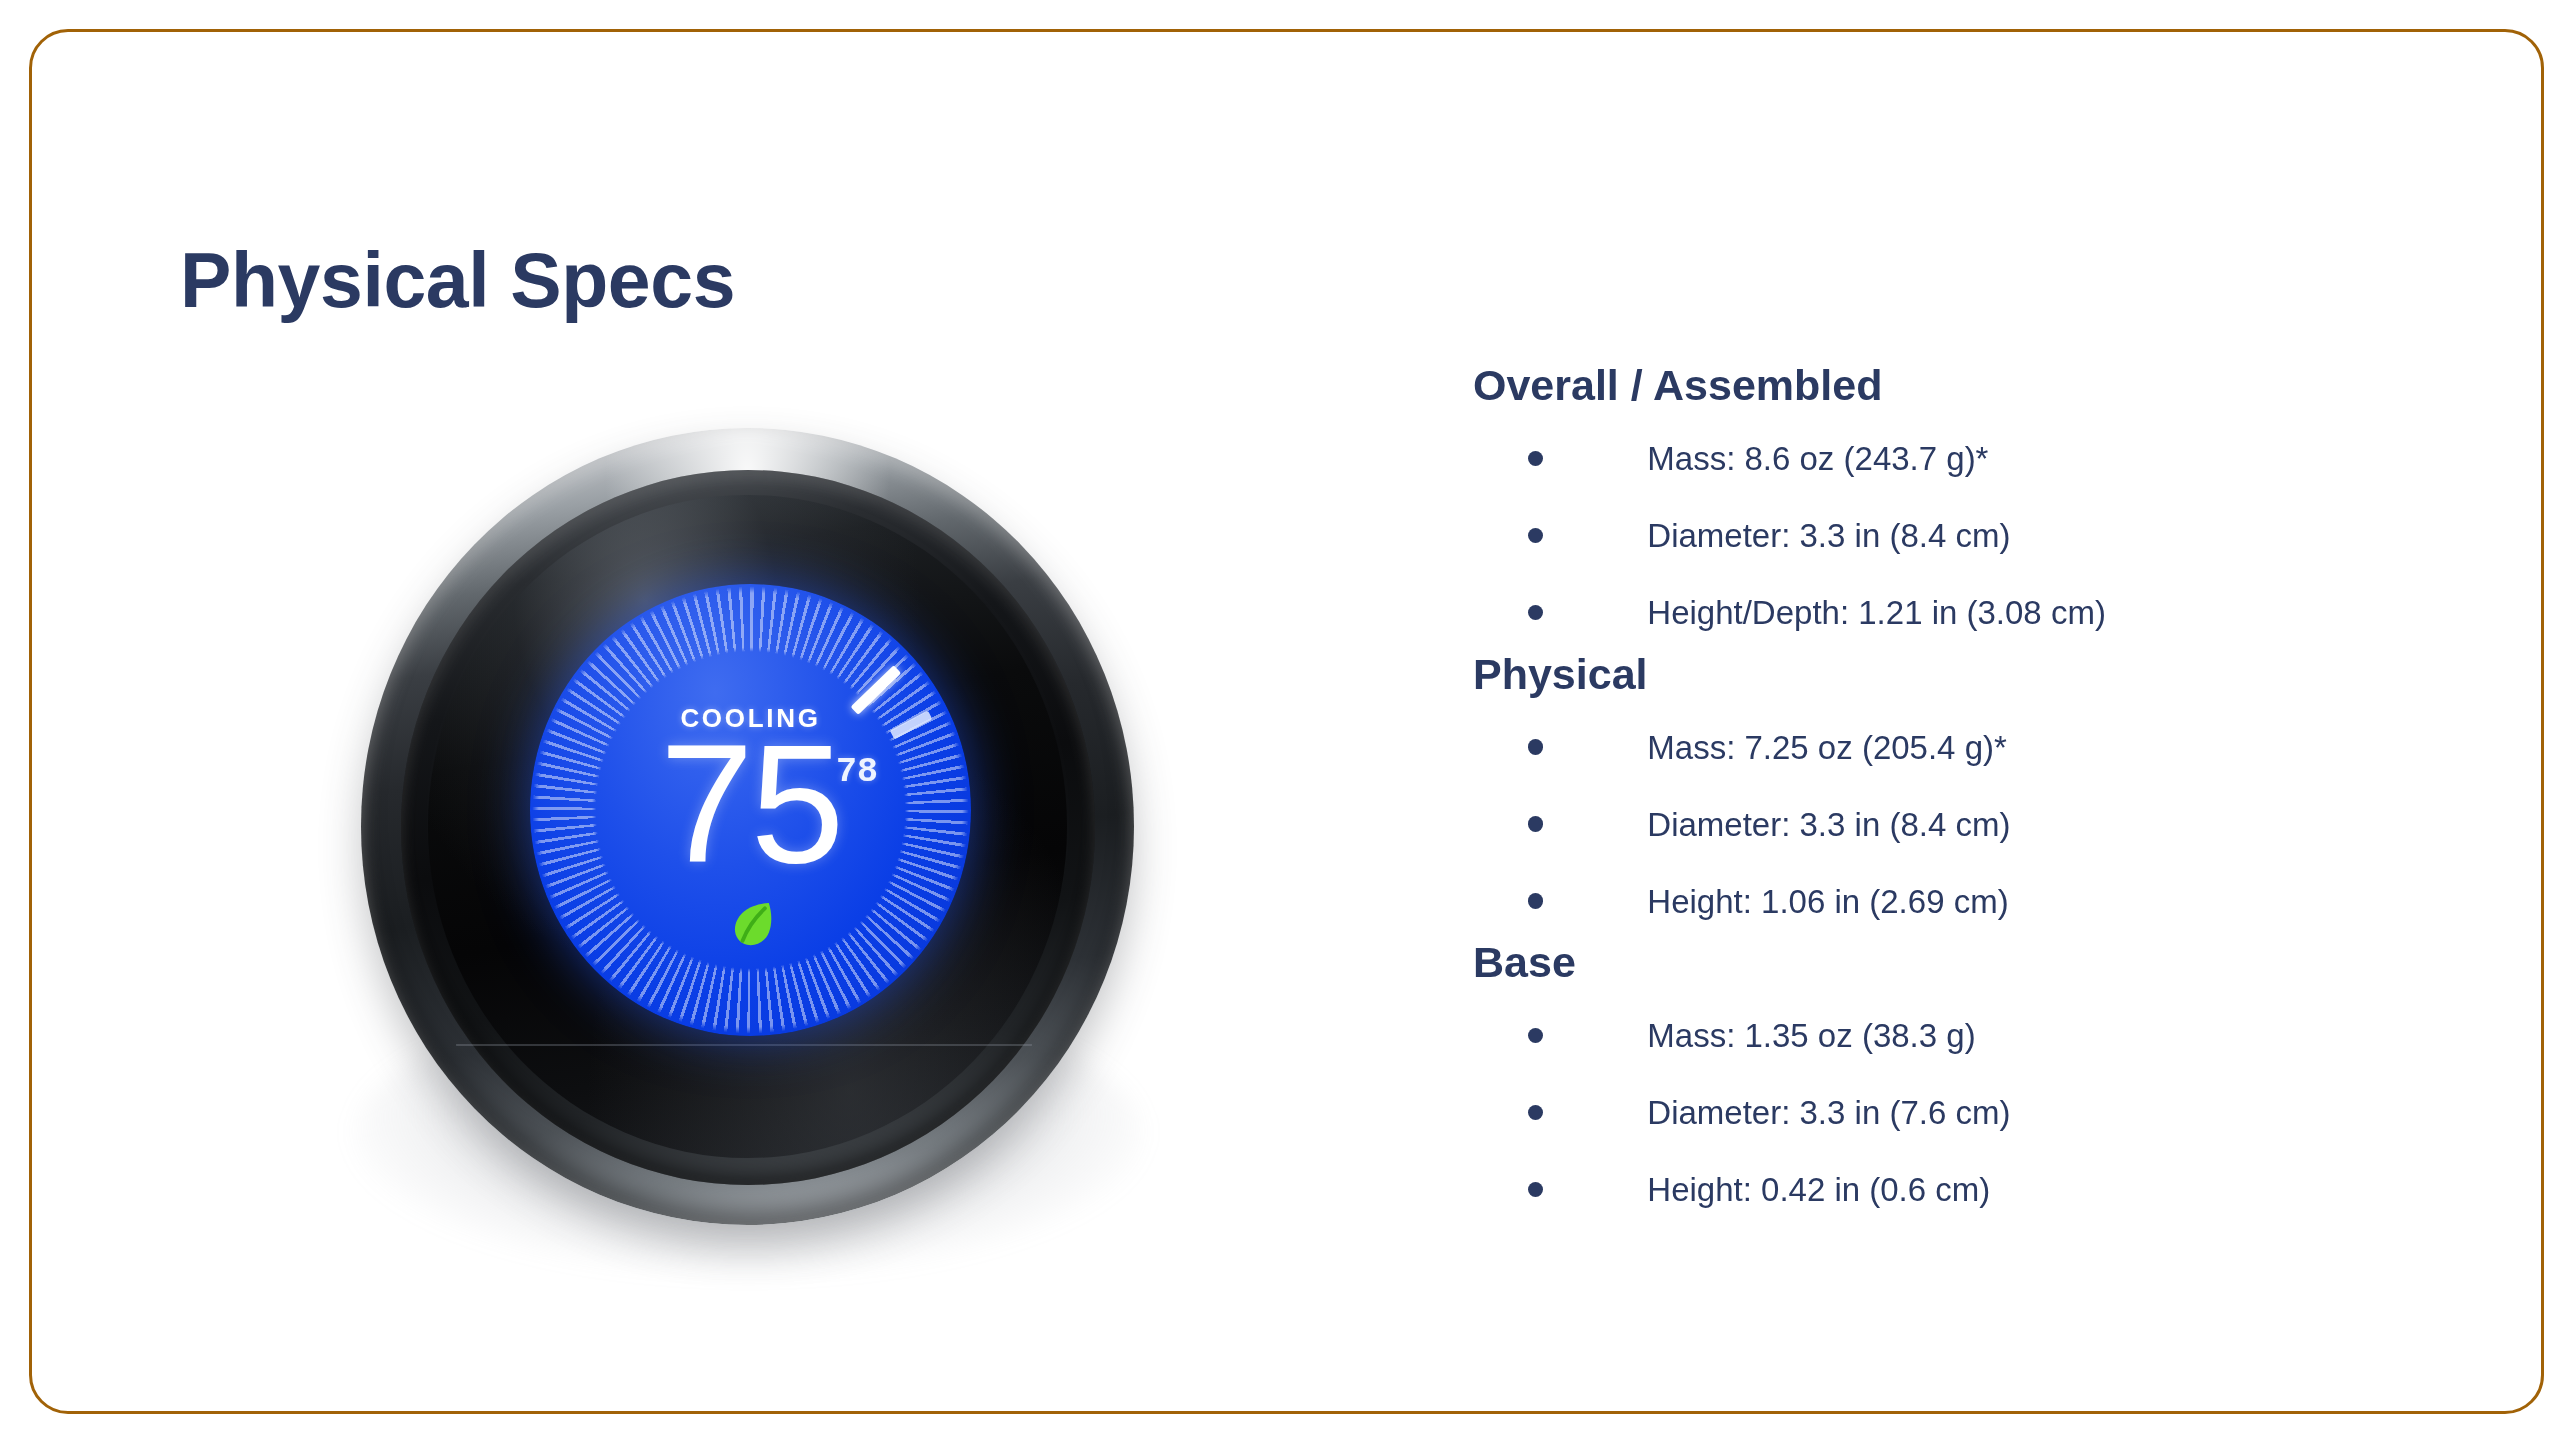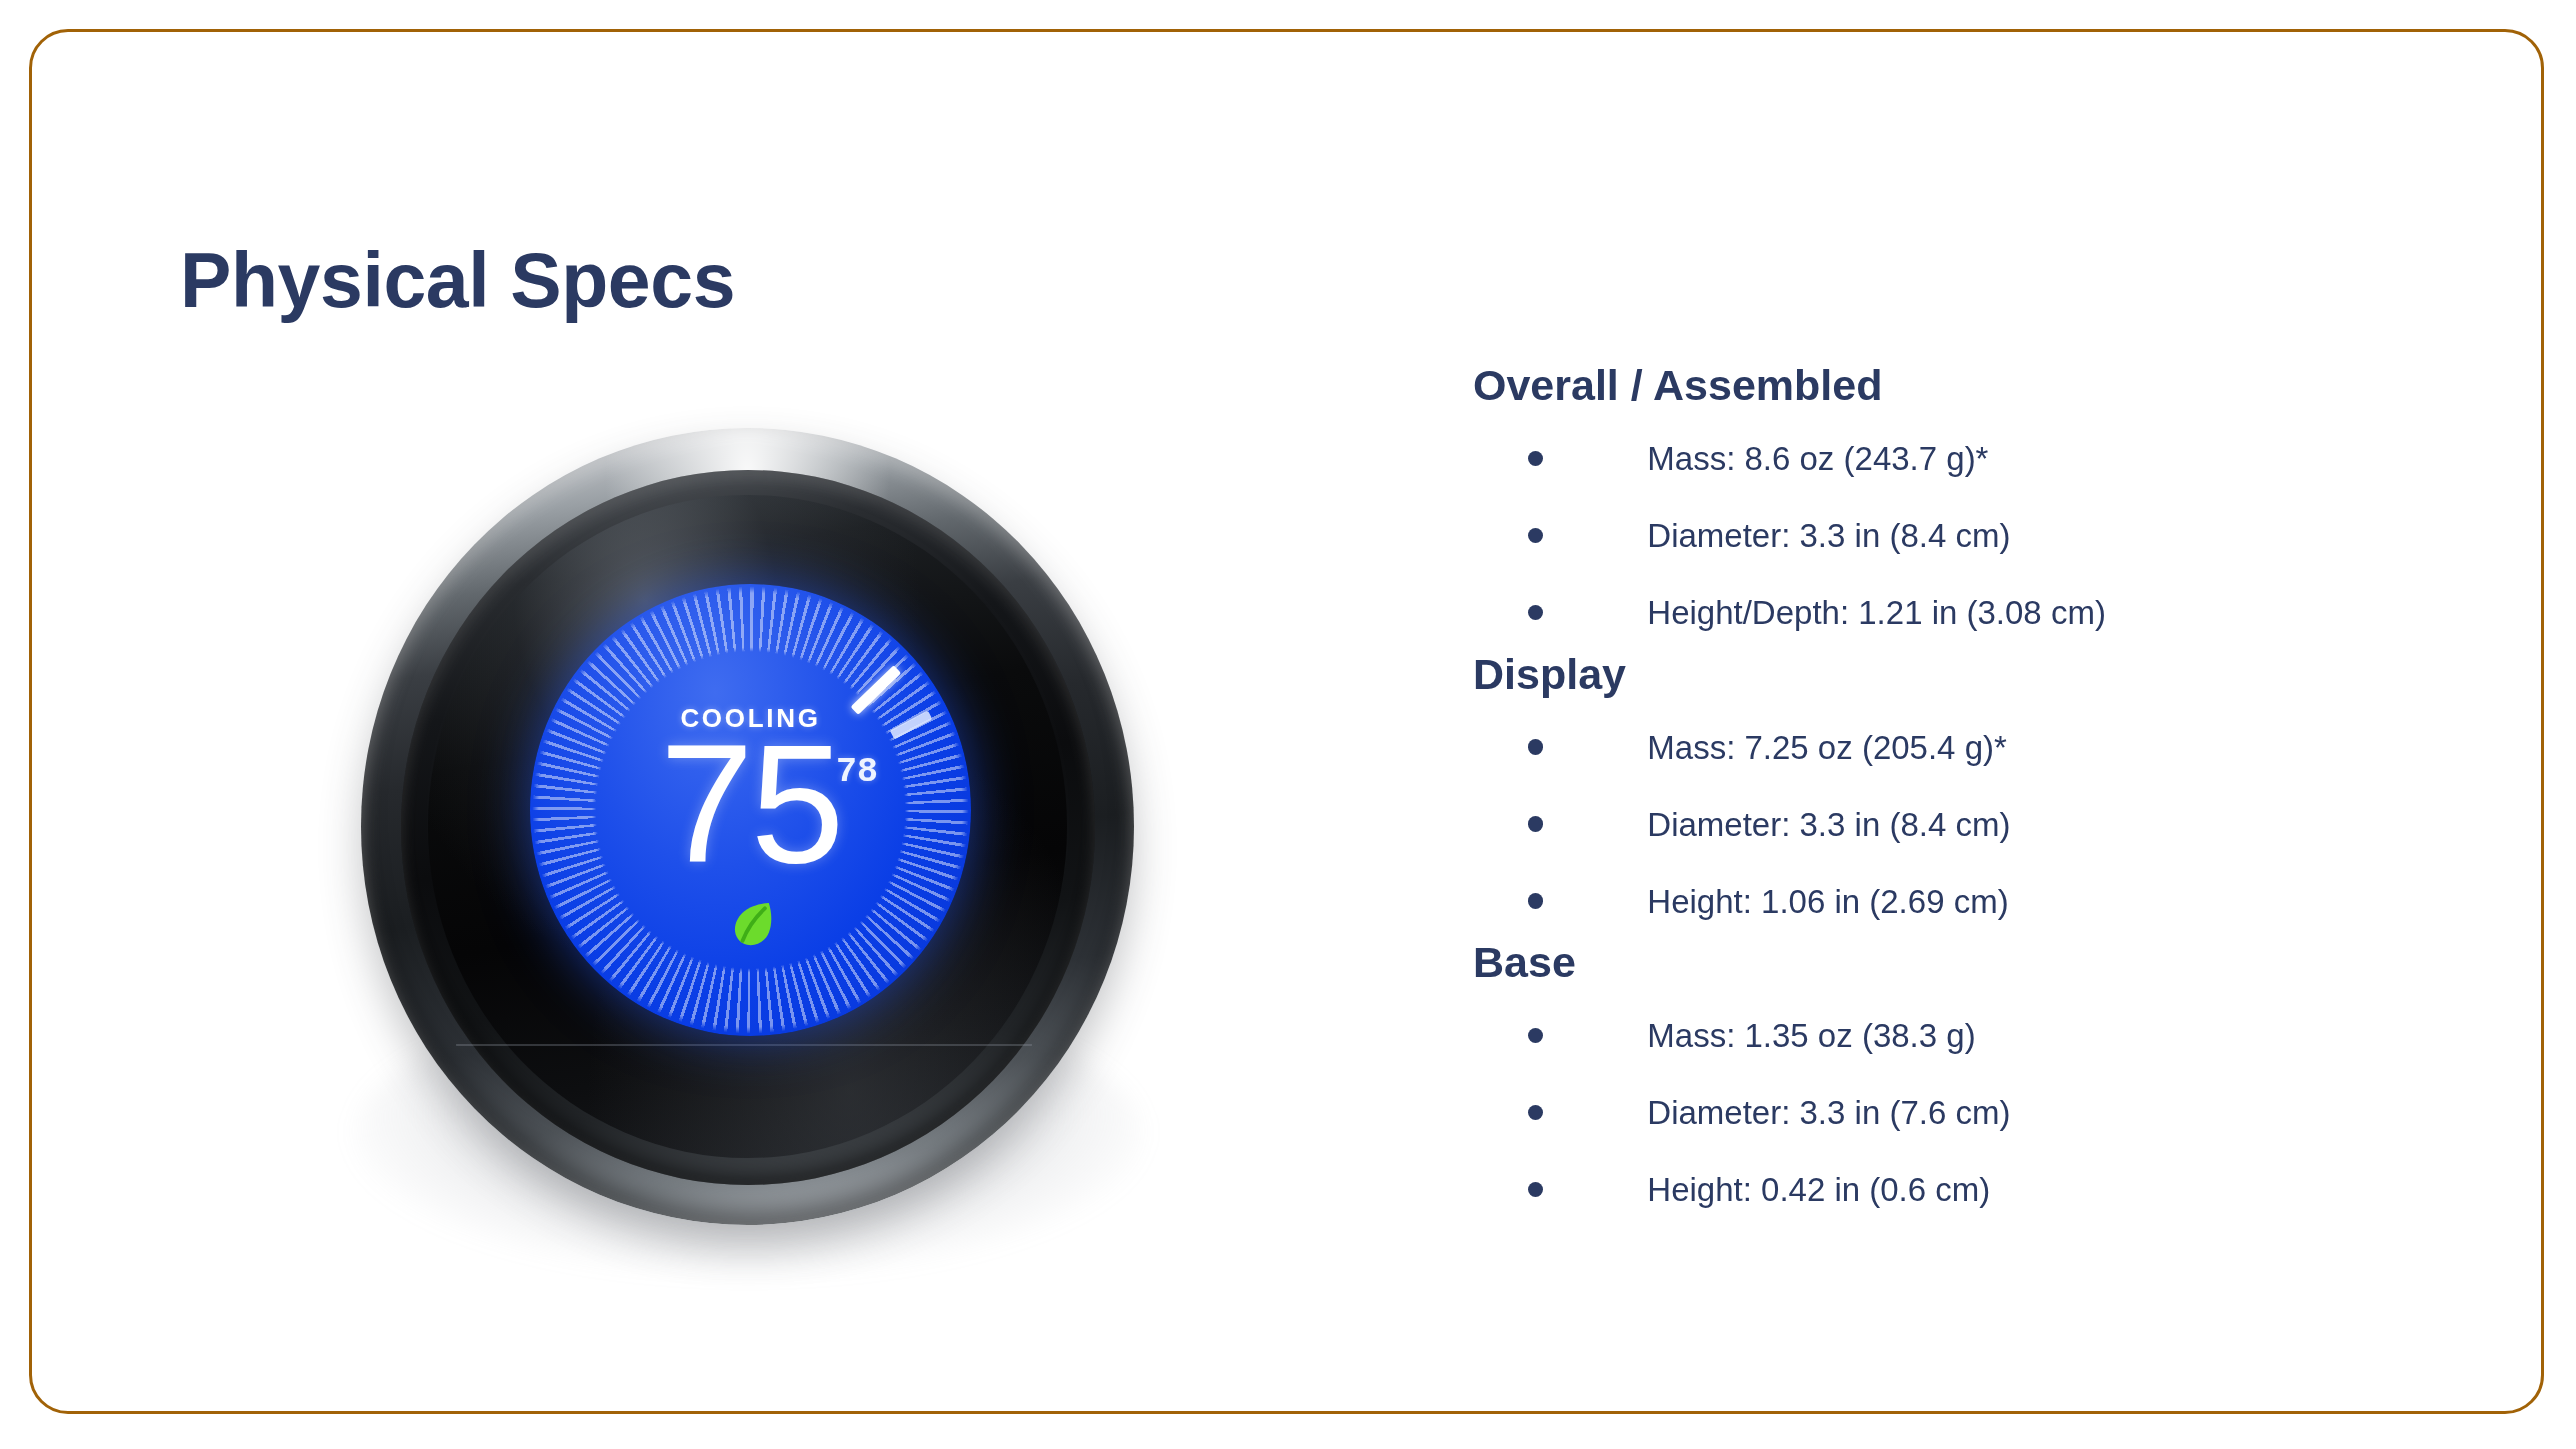--- a/index.html
+++ b/index.html
@@ -335,21 +335,21 @@
           <span class="spec-text">Diameter: 3.3 in (8.4 cm)</span>
         </li>
         <li class="spec-item">
           <span class="spec-bullet"></span>
           <span class="spec-text">Height/Depth: 1.21 in (3.08 cm)</span>
         </li>
       </ul>
     </div>
 
     <div class="spec-group">
-      <div class="spec-heading">Display</div>
+      <div class="spec-heading">Physical</div>
       <ul class="spec-items">
         <li class="spec-item">
           <span class="spec-bullet"></span>
           <span class="spec-text">Mass: 7.25 oz (205.4 g)*</span>
         </li>
         <li class="spec-item">
           <span class="spec-bullet"></span>
           <span class="spec-text">Diameter: 3.3 in (8.4 cm)</span>
         </li>
         <li class="spec-item">

